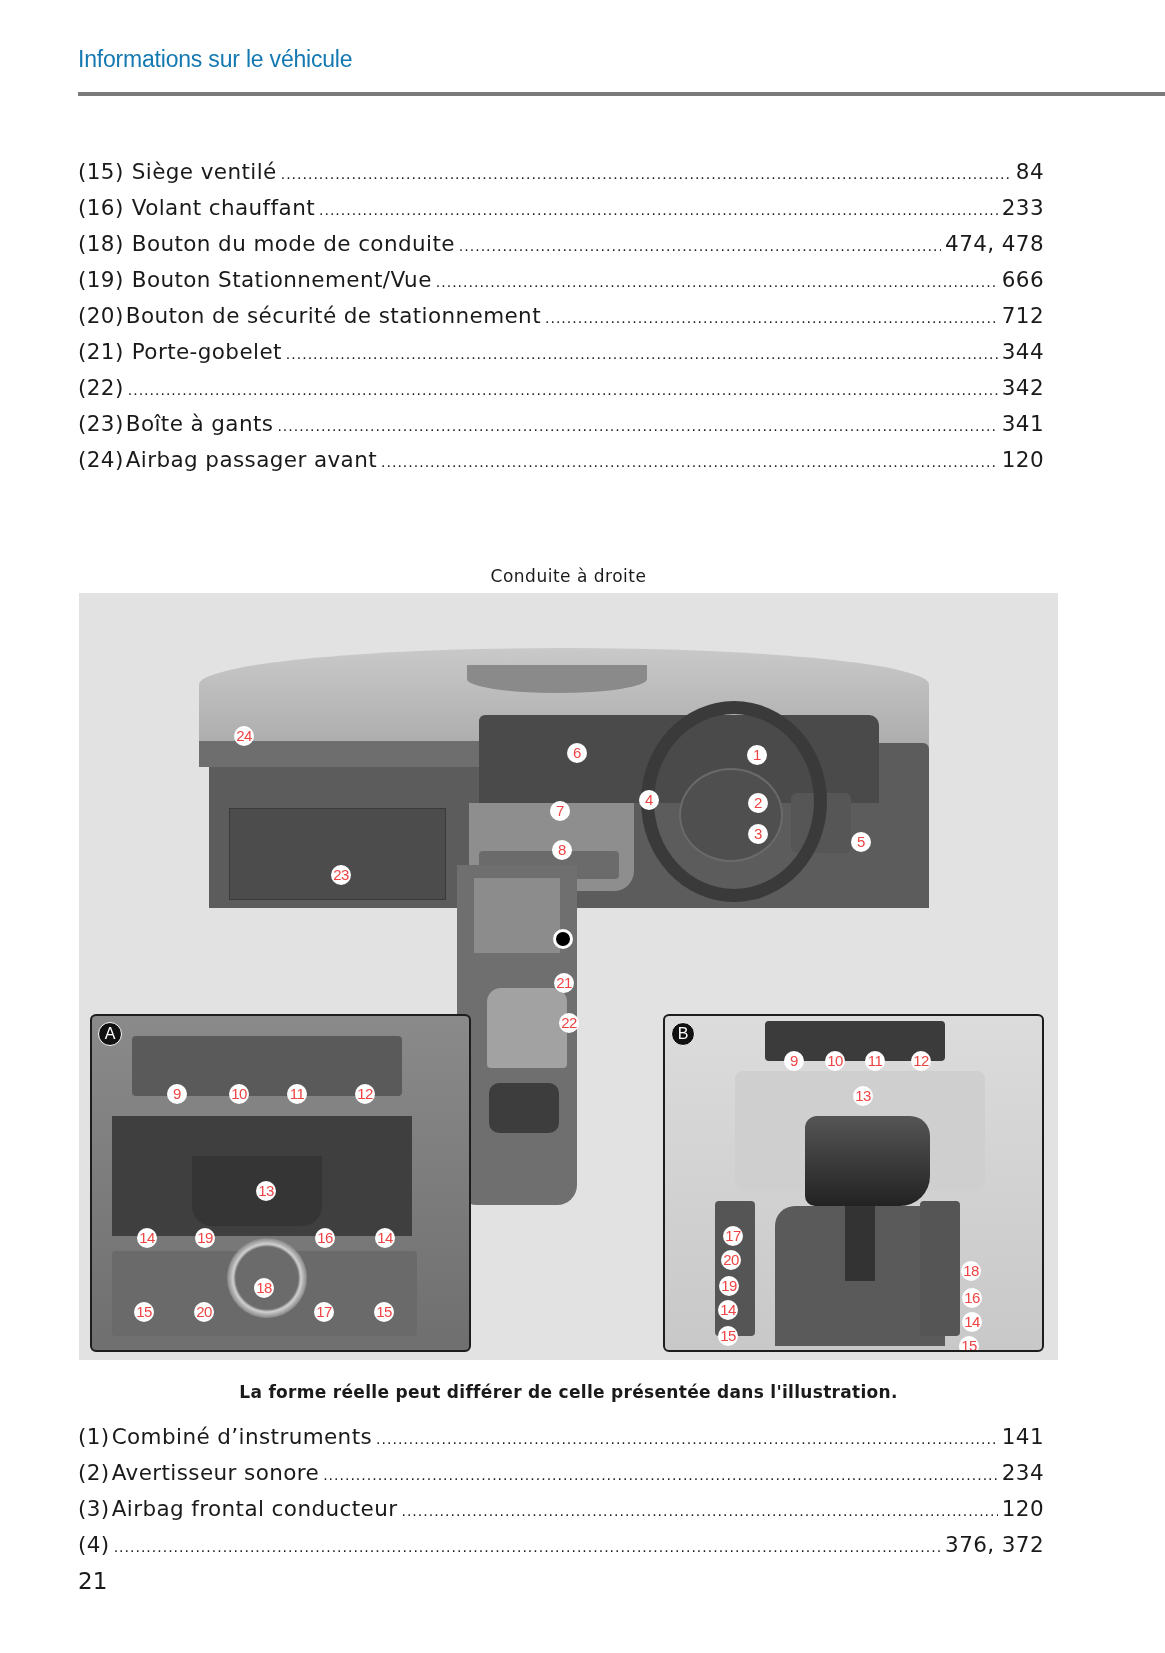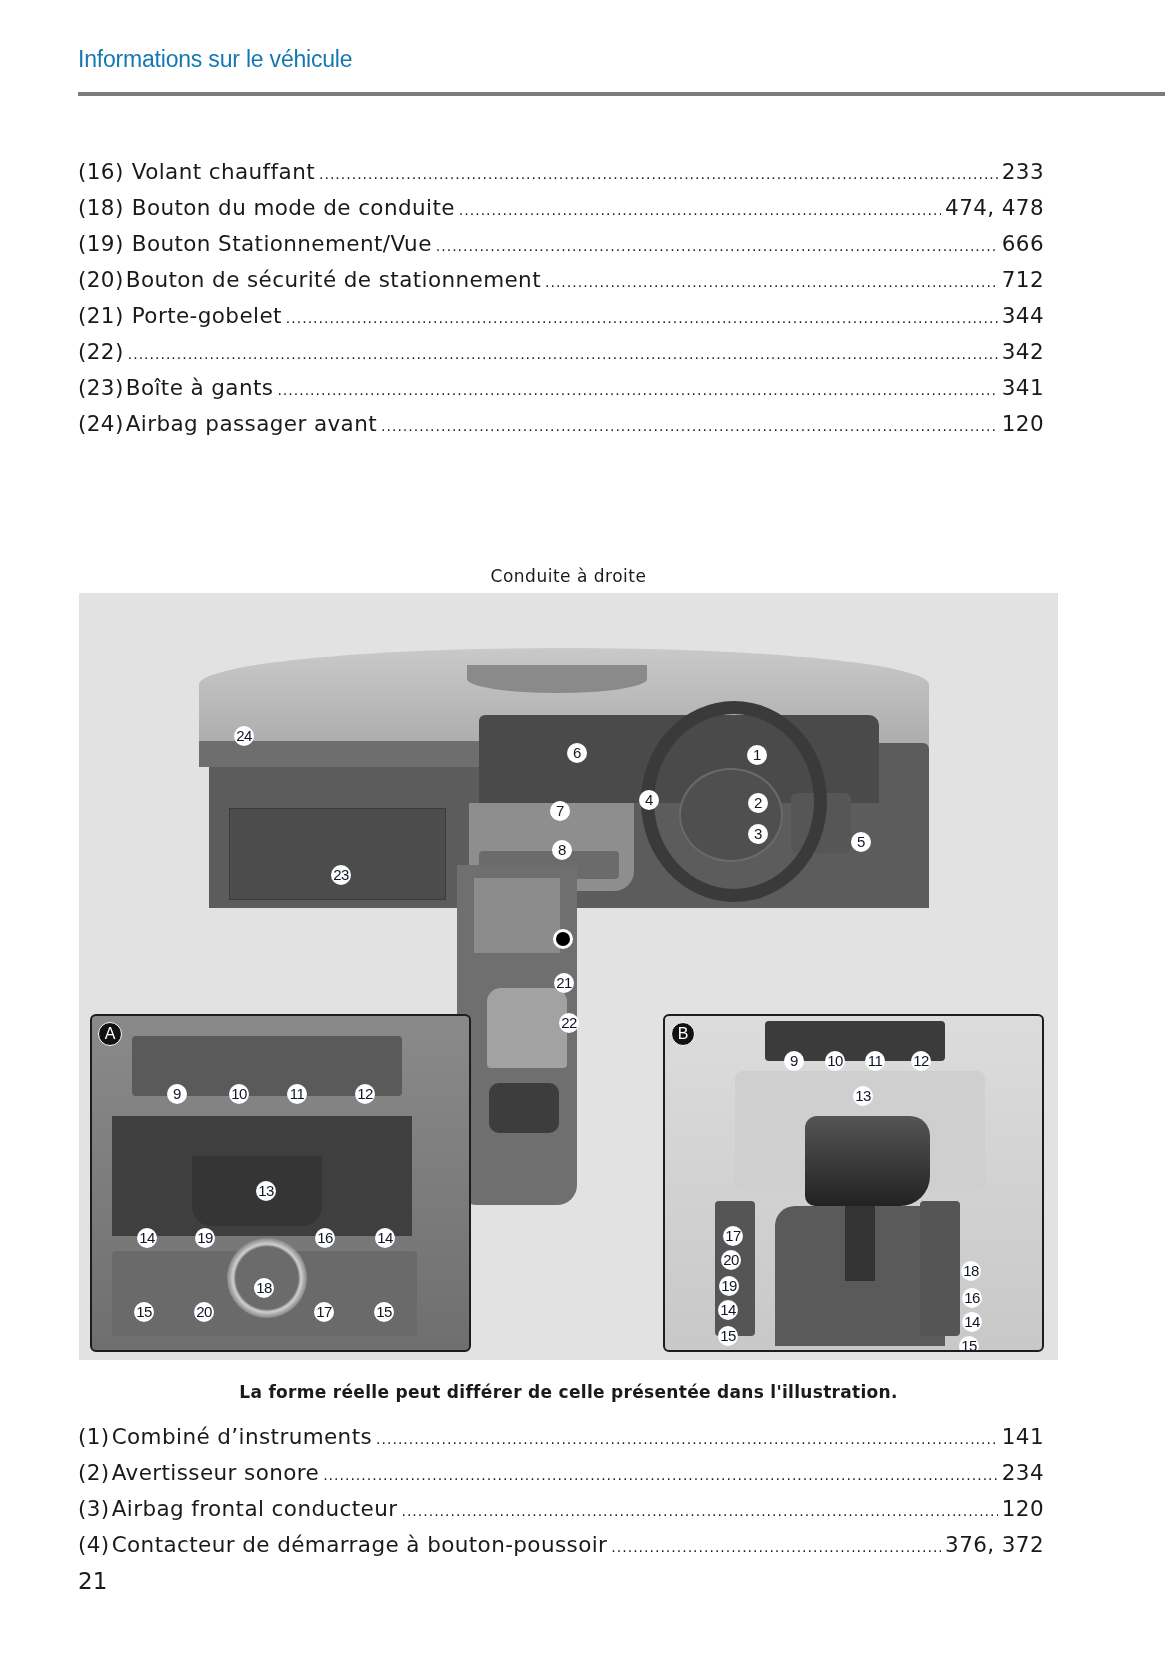--- a/index.html
+++ b/index.html
@@ -59,31 +59,37 @@
   .a-knob { left: 135px; top: 222px; width: 80px; height: 80px; border-radius: 50%; background: radial-gradient(#6b6b6b 55%, #d0d0d0 60%, #8a8a8a 70%); }
   .b-ports { left: 100px; top: 5px; width: 180px; height: 40px; background: #3b3b3b; border-radius: 4px; }
   .b-pad { left: 70px; top: 55px; width: 250px; height: 120px; background: #cfcfcf; border-radius: 8px; }
   .b-lever { left: 140px; top: 100px; width: 125px; height: 90px; background: linear-gradient(#555,#222); border-radius: 12px 20px 30px 10px; }
   .b-base { left: 110px; top: 190px; width: 170px; height: 140px; background: #5a5a5a; border-radius: 20px 20px 0 0; }
   .b-stem { left: 180px; top: 185px; width: 30px; height: 80px; background: #333; }
   .b-btn-left { left: 50px; top: 185px; width: 40px; height: 135px; background: #555; border-radius: 4px; }
   .b-btn-right { left: 255px; top: 185px; width: 40px; height: 135px; background: #555; border-radius: 4px; }
 
   .callout { position: absolute; width: 20px; height: 20px; margin-left: -10px; margin-top: -10px; border-radius: 50%;
-             background: #ffffff; color: #0f172a; font-size: 15px; line-height: 20px; text-align: center;
+             background: #ffffff; color: #ef4444; font-size: 15px; line-height: 20px; text-align: center;
              font-family: "Liberation Sans", sans-serif; letter-spacing: -0.5px; }
   .callout.ring { background: #000; border: 3px solid #fff; width: 14px; height: 14px; margin-left: -10px; margin-top: -10px; }
 </style>
 </head>
 <body>
 
 <div class="header-title">Informations sur le véhicule</div>
 <div class="header-rule"></div>
 
 <div class="toc" id="toc-top" style="top:154px;">
+    <div class="toc-row">
+      <span class="num">(15)</span>
+      <span class="lbl">Siège ventilé</span>
+      <span class="dots"></span>
+      <span class="pg">84</span>
+    </div>
     <div class="toc-row">
       <span class="num">(16)</span>
       <span class="lbl">Volant chauffant</span>
       <span class="dots"></span>
       <span class="pg">233</span>
     </div>
     <div class="toc-row">
       <span class="num">(18)</span>
       <span class="lbl">Bouton du mode de conduite</span>
       <span class="dots"></span>
@@ -223,19 +229,18 @@
       <span class="pg">234</span>
     </div>
     <div class="toc-row">
       <span class="num">(3)</span>
       <span class="lbl tight">Airbag frontal conducteur</span>
       <span class="dots"></span>
       <span class="pg">120</span>
     </div>
     <div class="toc-row">
       <span class="num">(4)</span>
-      <span class="lbl tight">Contacteur de démarrage à bouton-poussoir</span>
       <span class="dots"></span>
       <span class="pg">376, 372</span>
     </div>
   </div>
 
 <div class="page-num">21</div>
 
 </body></html>

